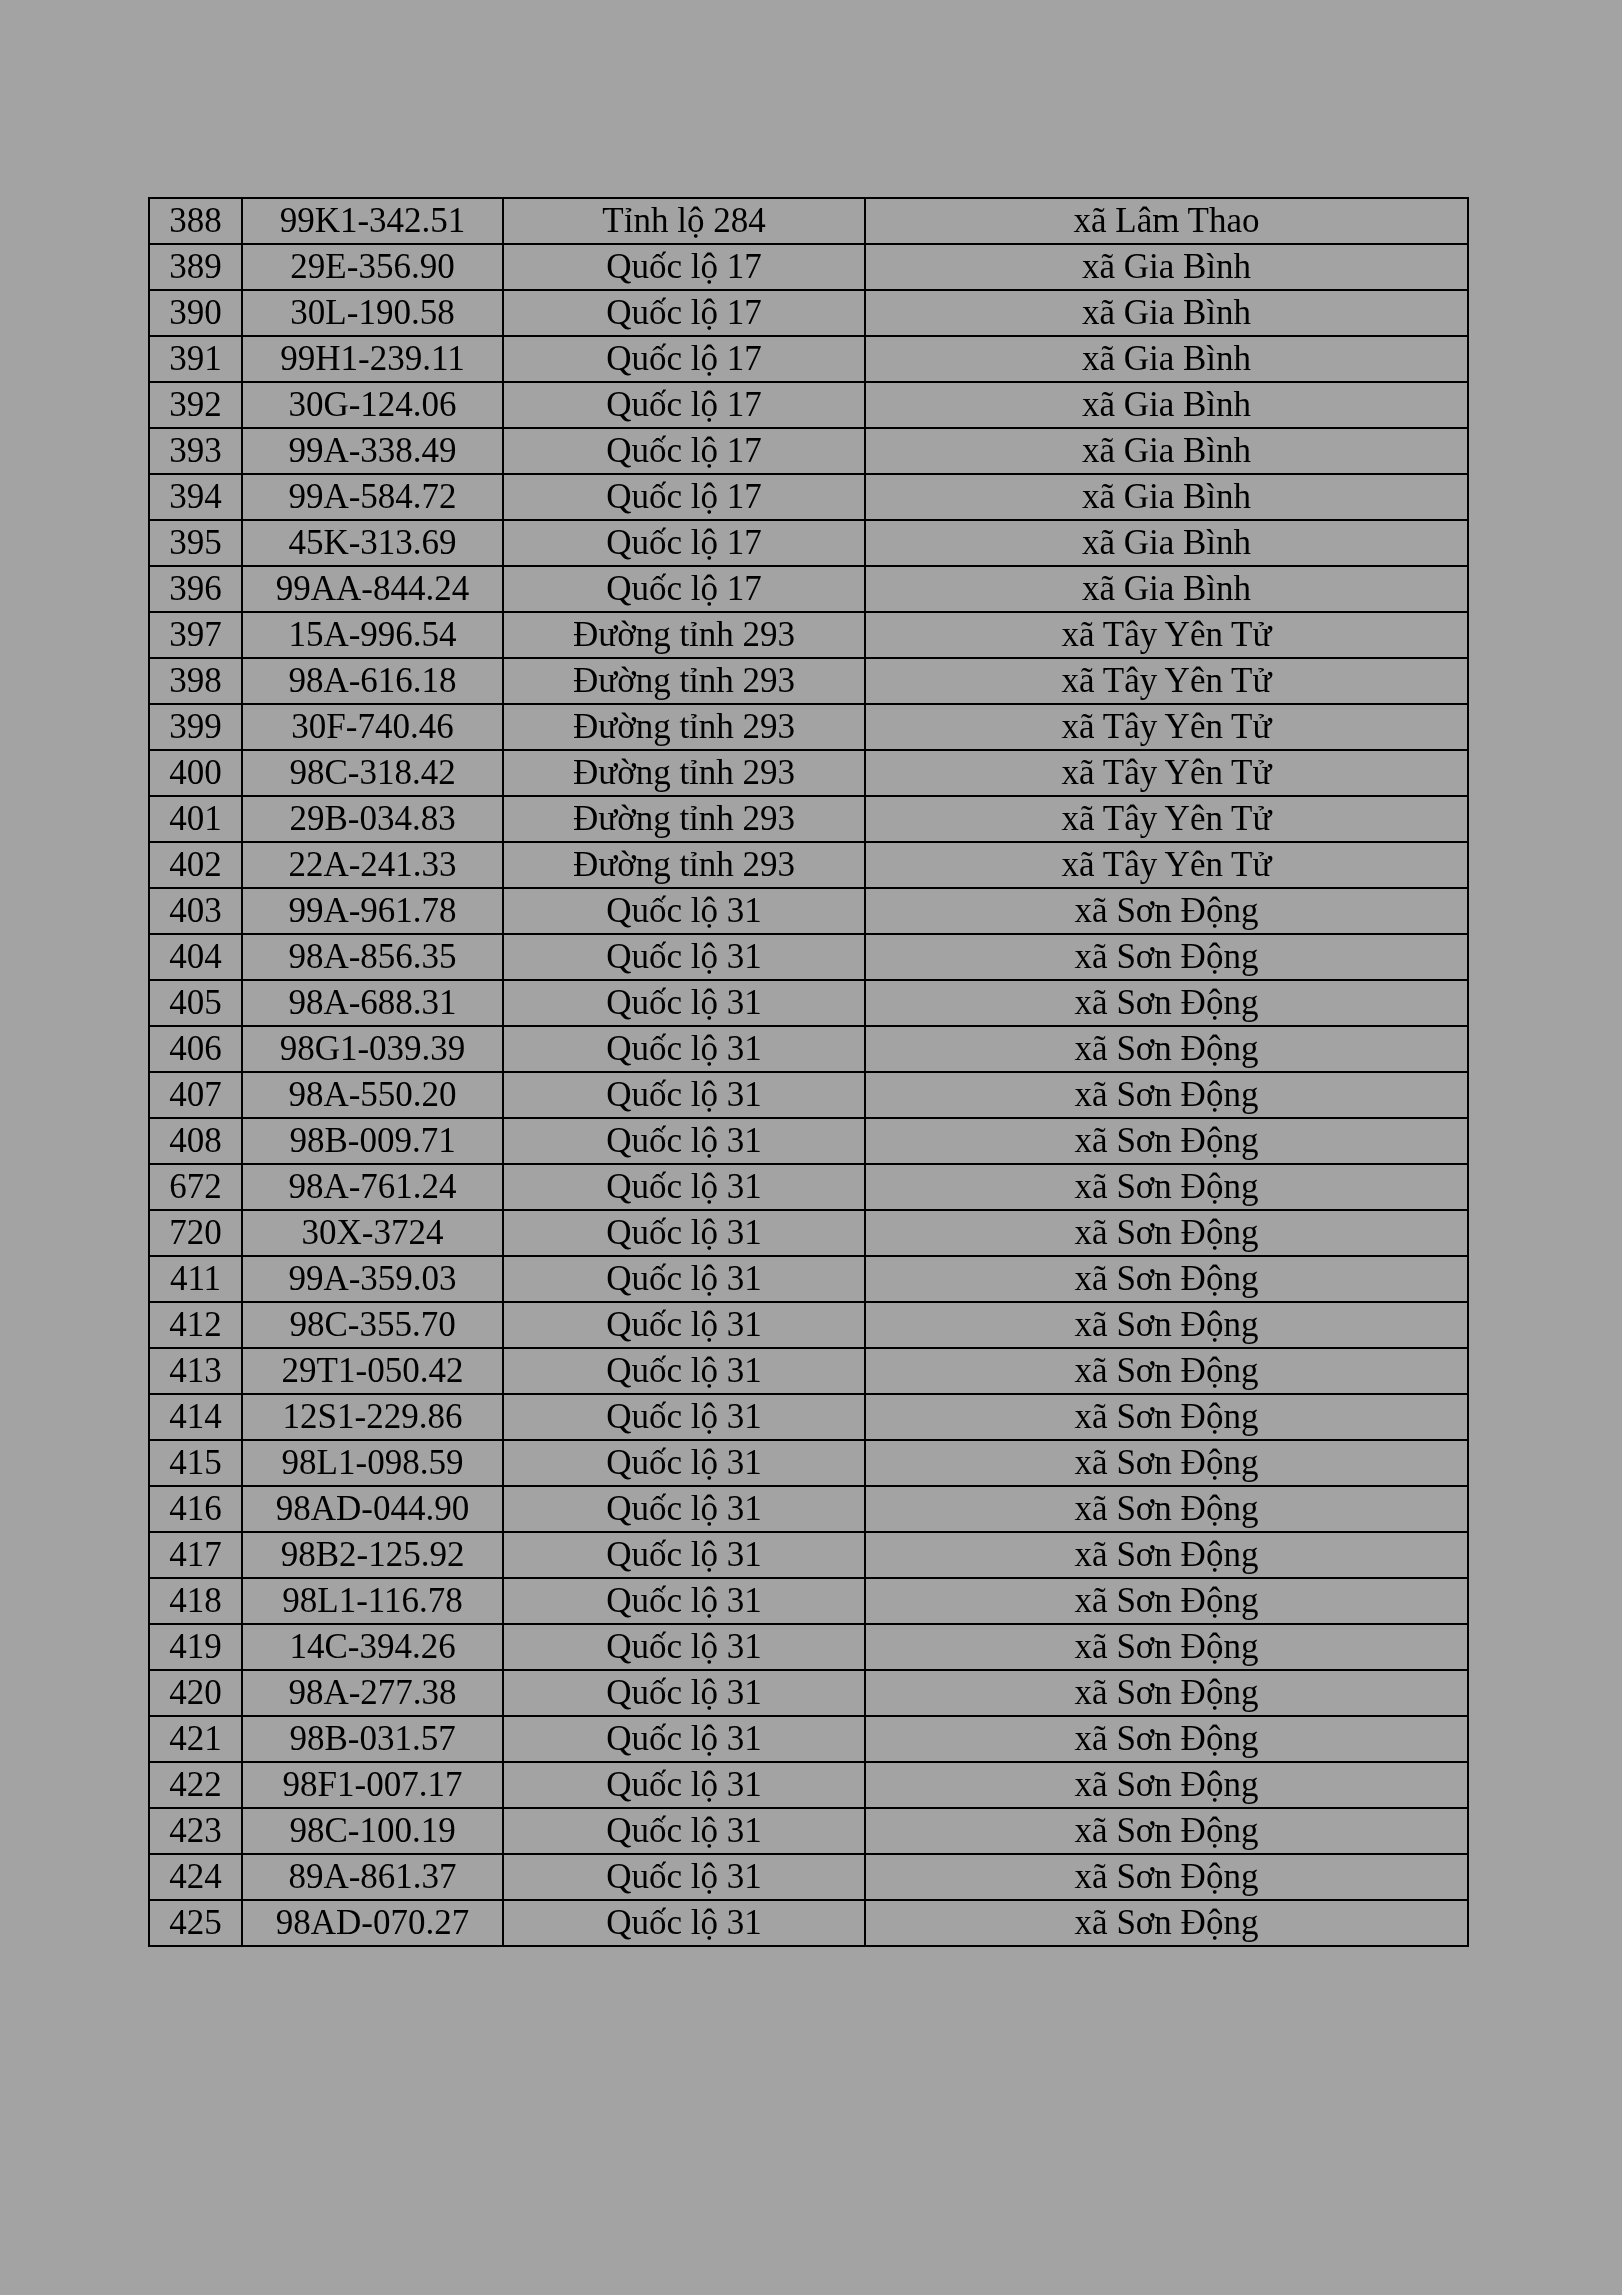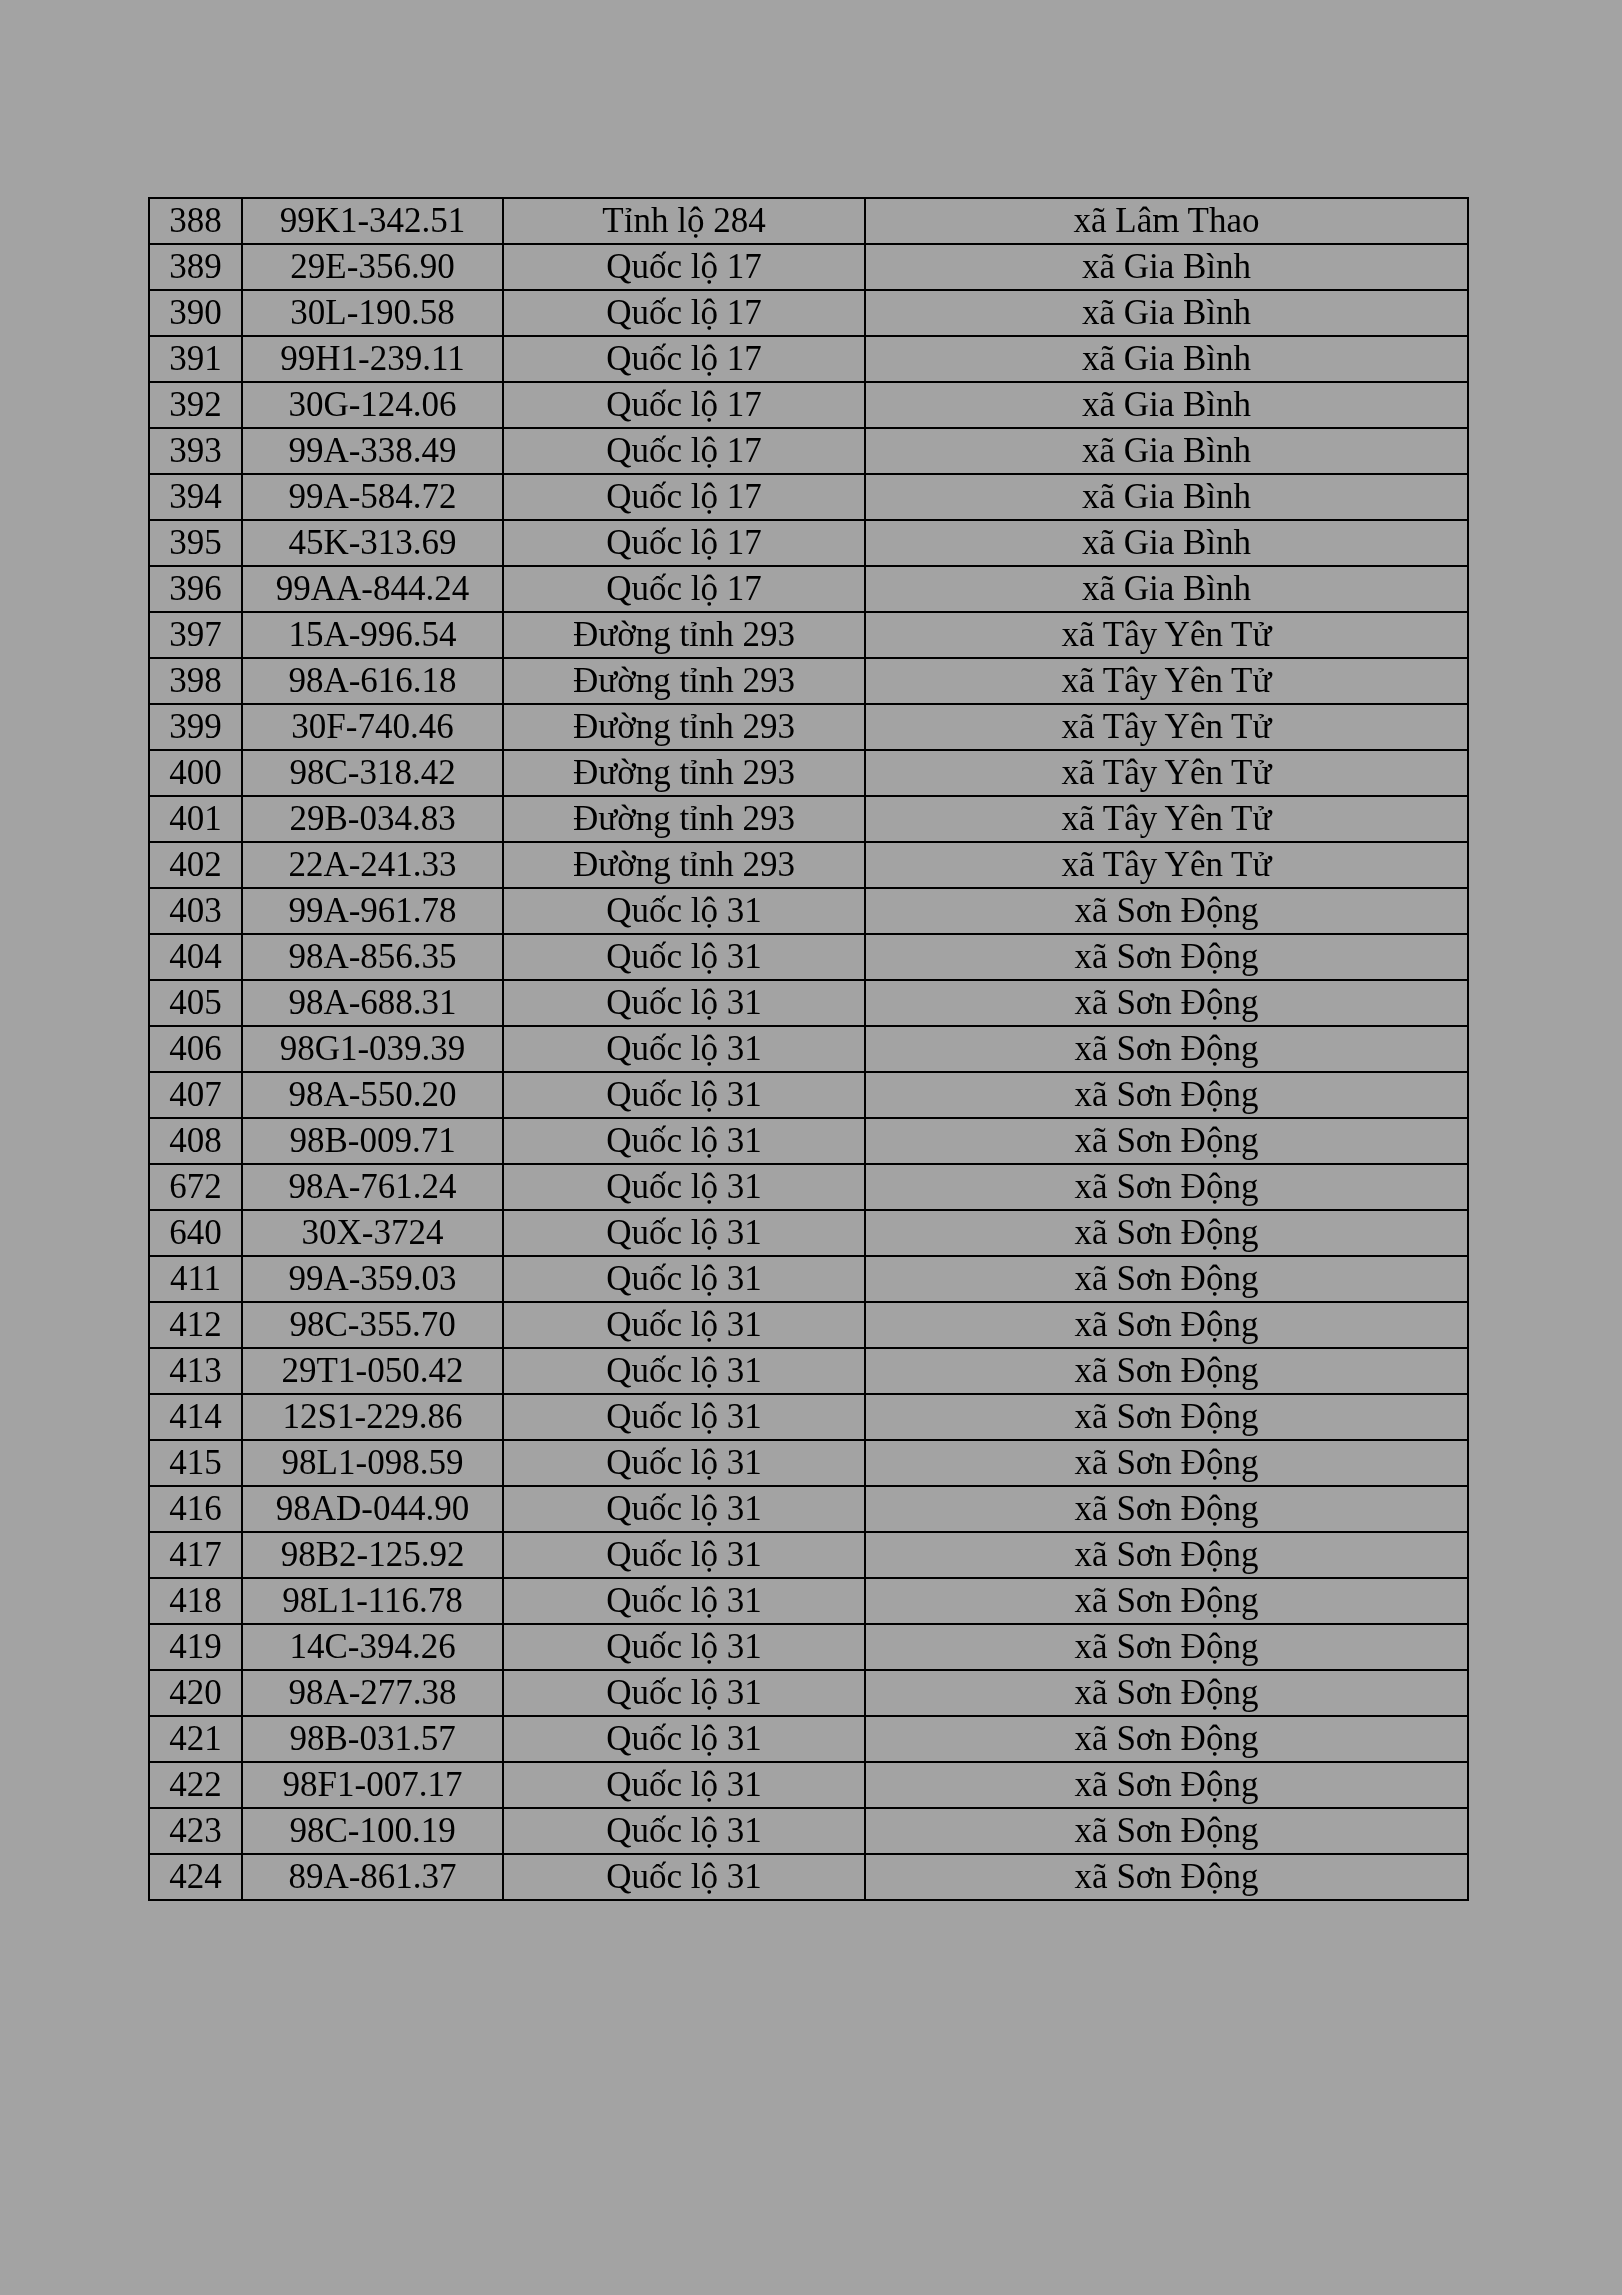--- a/index.html
+++ b/index.html
@@ -184,21 +184,21 @@
           <td>Quốc lộ 31</td>
           <td>xã Sơn Động</td>
         </tr>
         <tr>
           <td>672</td>
           <td>98A-761.24</td>
           <td>Quốc lộ 31</td>
           <td>xã Sơn Động</td>
         </tr>
         <tr>
-          <td>640</td>
+          <td>720</td>
           <td>30X-3724</td>
           <td>Quốc lộ 31</td>
           <td>xã Sơn Động</td>
         </tr>
         <tr>
           <td>411</td>
           <td>99A-359.03</td>
           <td>Quốc lộ 31</td>
           <td>xã Sơn Động</td>
         </tr>
@@ -270,19 +270,25 @@
         </tr>
         <tr>
           <td>423</td>
           <td>98C-100.19</td>
           <td>Quốc lộ 31</td>
           <td>xã Sơn Động</td>
         </tr>
         <tr>
           <td>424</td>
           <td>89A-861.37</td>
+          <td>Quốc lộ 31</td>
+          <td>xã Sơn Động</td>
+        </tr>
+        <tr>
+          <td>425</td>
+          <td>98AD-070.27</td>
           <td>Quốc lộ 31</td>
           <td>xã Sơn Động</td>
         </tr>
       </tbody>
   </table>
 </div>
 
 
 </body></html>

